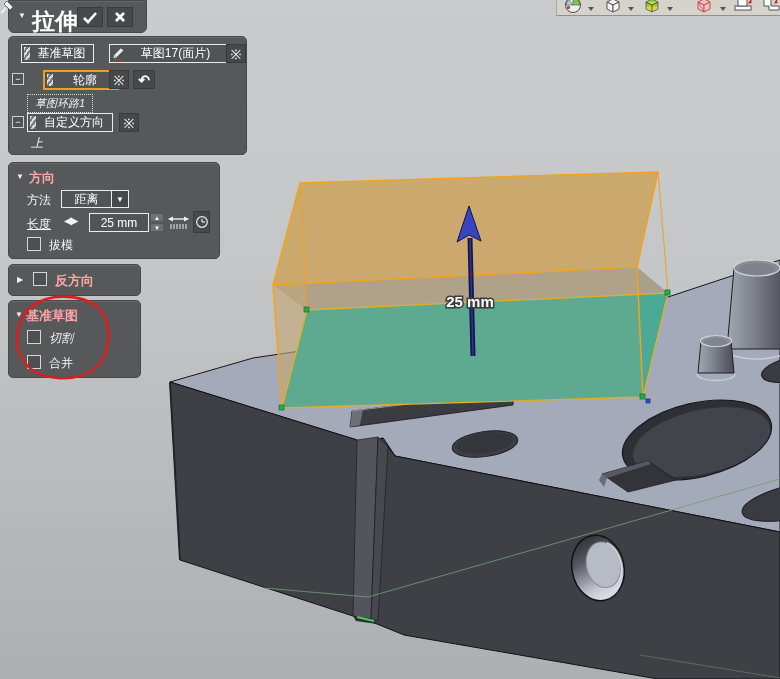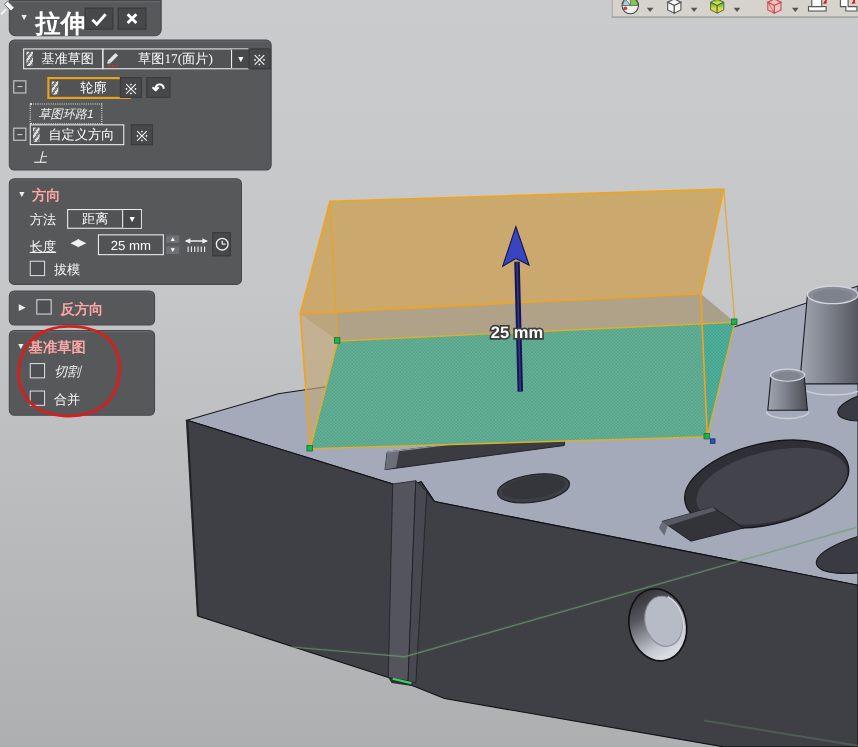--- a/index.html
+++ b/index.html
@@ -234,21 +234,21 @@
     <polygon points="7,1 13,7 10,10 4,4" fill="#f4f4f4" stroke="#555" stroke-width="0.8"></polygon>
     <line x1="5.5" y1="8.5" x2="1" y2="13" stroke="#f4f4f4" stroke-width="1.8"></line>
   </svg>
 
   <div class="panel" style="left:8px;top:36px;width:237px;height:117px;">
 
     <div class="fieldbox" style="left:12px;top:7px;width:73px;height:19px;">
       <div class="hatch"></div>
       <span class="flabel">基准草图</span>
     </div>
-    <div class="fieldbox" style="left:84px;top:7px;width:135px;height:19px;font-family:Liberation Serif, serif;">
+    <div class="fieldbox" style="left:100px;top:7px;width:135px;height:19px;">
       <svg width="13" height="15" style="margin-left:2px">
         <polygon points="2,9 9,2 11.5,4.5 4.5,11.5" fill="#e8e8e8" stroke="#555" stroke-width="0.5"></polygon>
         <polygon points="2,9 1.5,12 4.5,11.5" fill="#e8e8e8"></polygon>
         <rect x="2" y="13" width="2" height="1.6" fill="#d03030"></rect>
         <rect x="5.5" y="13" width="2" height="1.6" fill="#d03030"></rect>
         <rect x="9" y="13" width="2" height="1.6" fill="#d03030"></rect>
       </svg>
       <span class="flabel">草图17(面片)</span>
       <div class="ddbtn">
         <span>▼</span>

